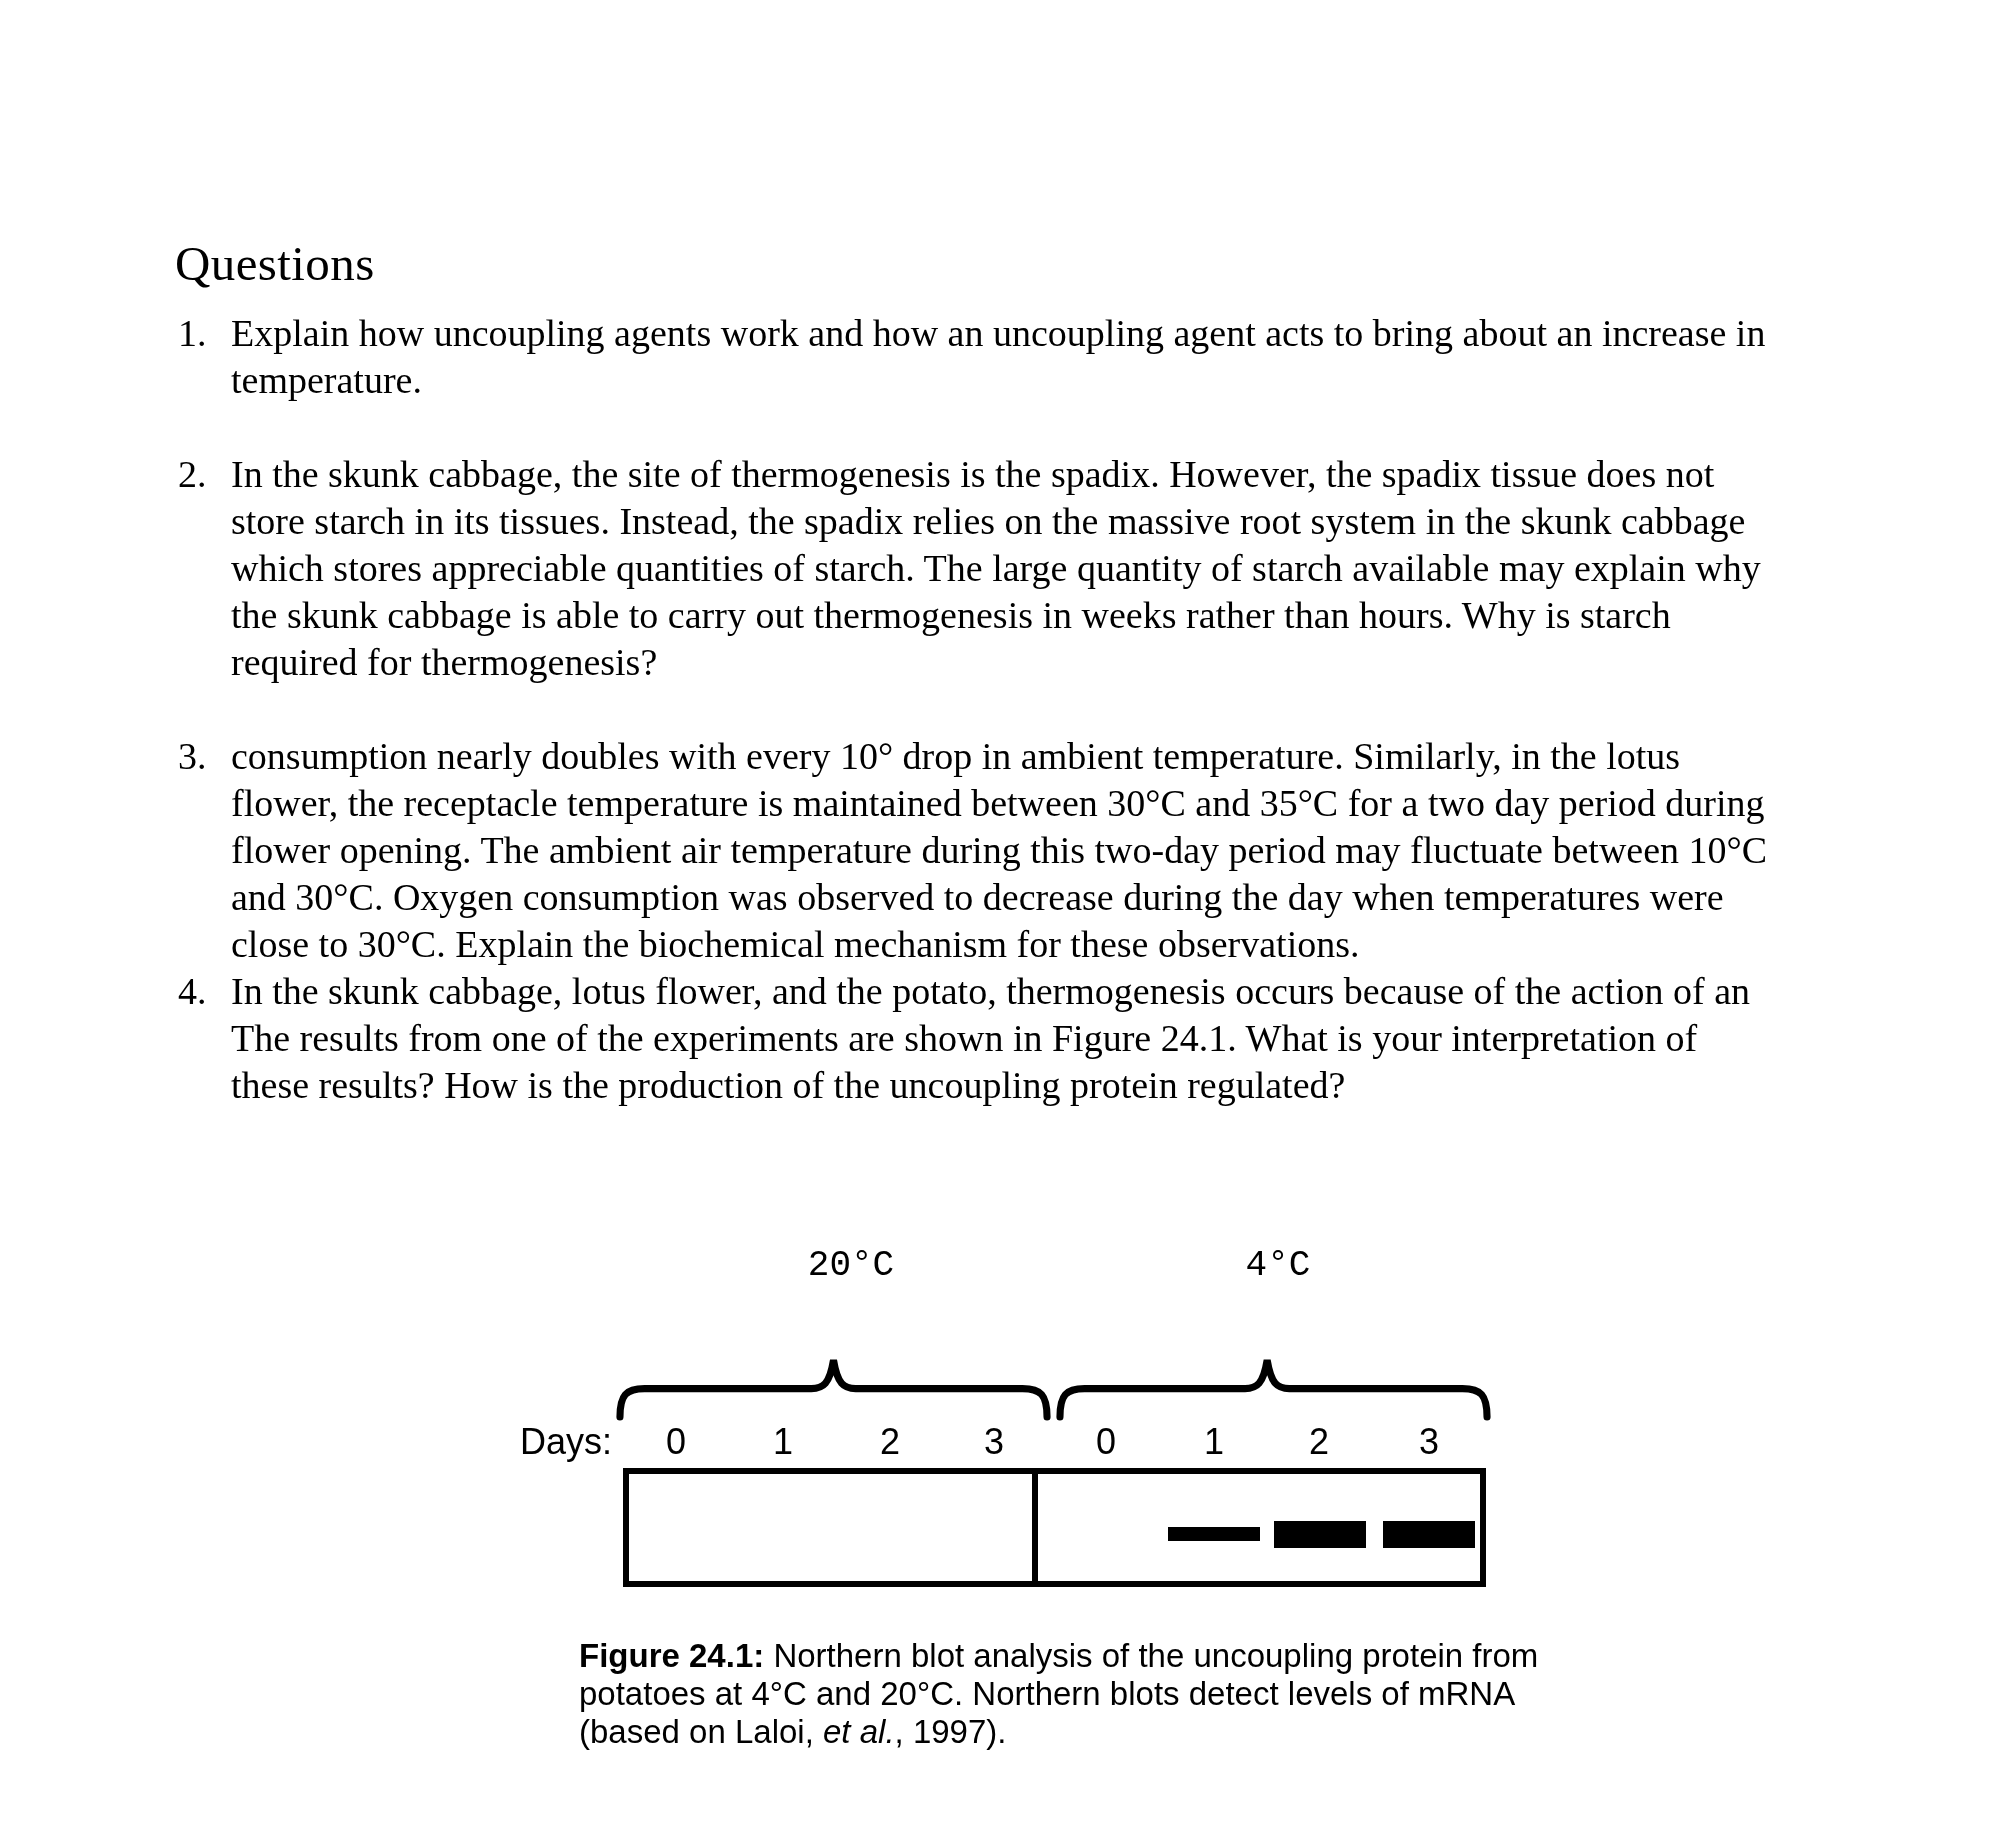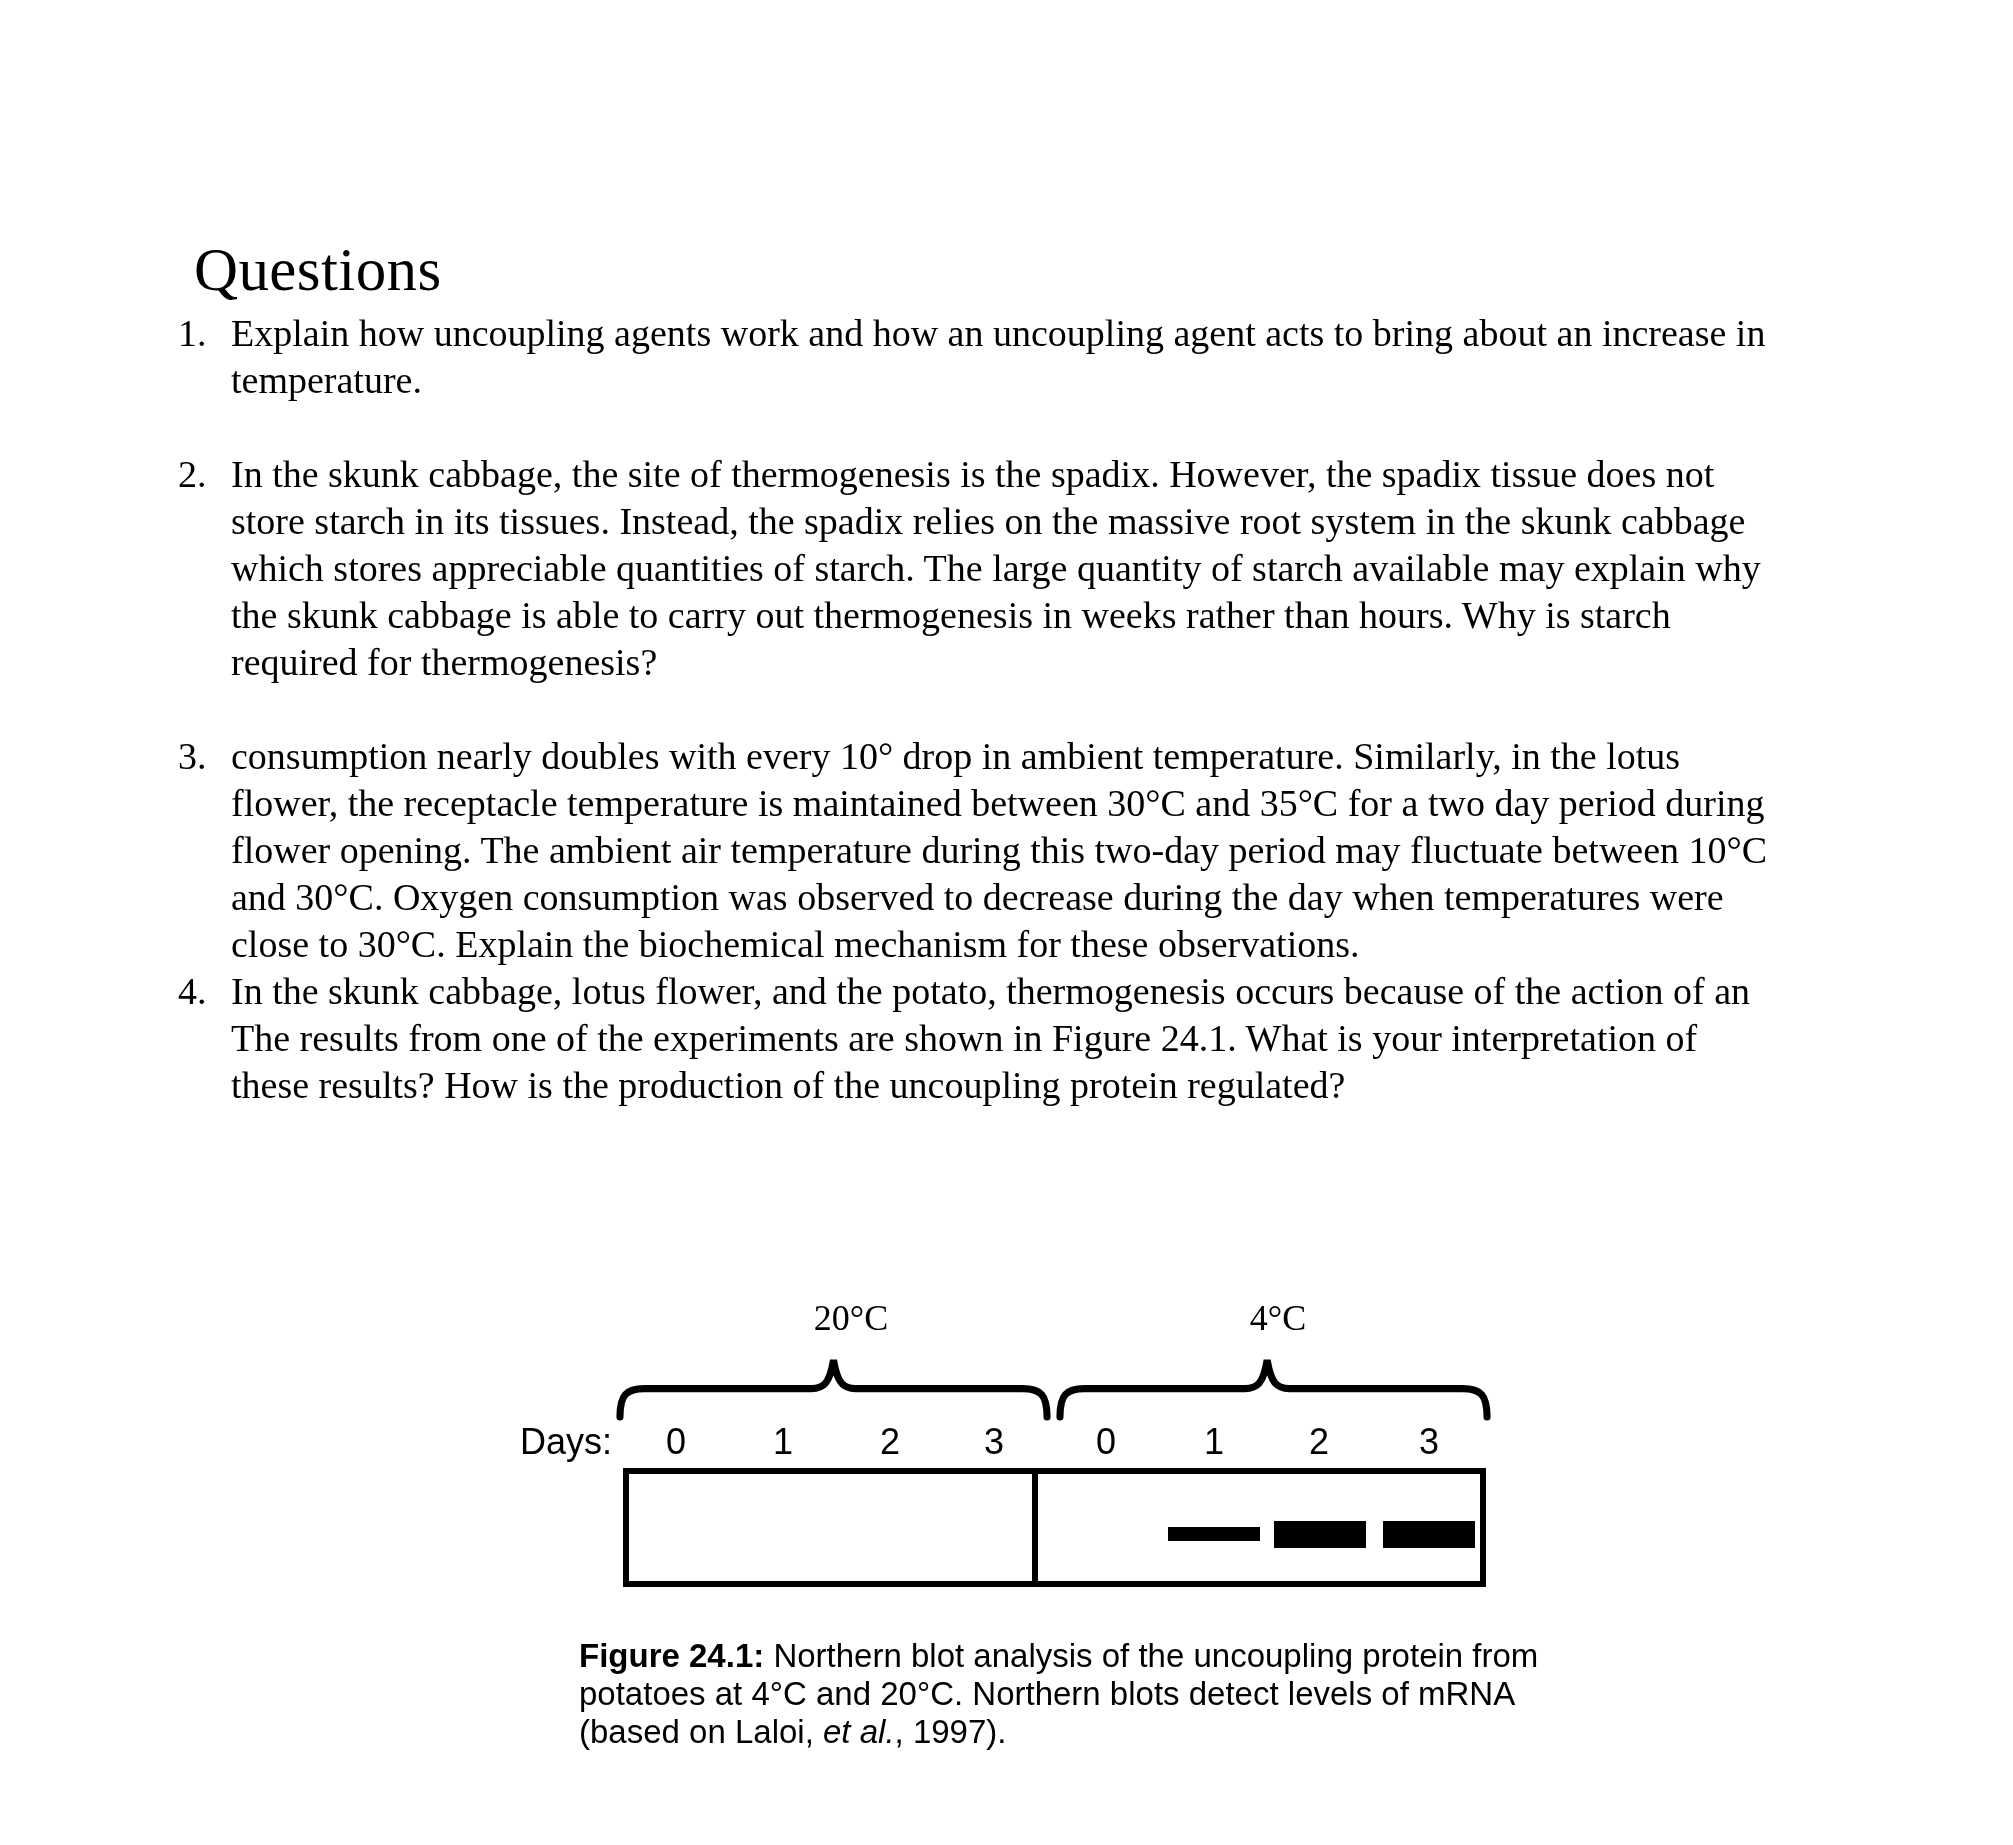--- a/index.html
+++ b/index.html
@@ -5,35 +5,35 @@
   * { margin:0; padding:0; box-sizing:border-box; }
   html,body { background:#ffffff; }
   body {
     position:relative;
     width:2014px; height:1846px;
     font-family:"Liberation Serif", serif;
     color:#000;
     overflow:hidden;
   }
   .title {
-    position:absolute; left:194px; top:235px;
-    font-size:61px; font-weight:normal; letter-spacing:0.4px;
+    position:absolute; left:175px; top:235px;
+    font-size:49px; font-weight:normal; letter-spacing:0.4px;
   }
   .questions {
     position:absolute; left:231px; top:310px; list-style:none;
   }
   .question { position:relative; font-size:38px; line-height:47px; }
   .question .qnum { position:absolute; left:-53px; top:0; }
   .q-gap { margin-bottom:47px; }
   .qline { white-space:nowrap; height:47px; }
 
   
   .temp-label {
-    position:absolute; top:1297px; transform:translateX(-50%);
-    font-family:Liberation Serif, serif; font-size:36px;
+    position:absolute; top:1245px; transform:translateX(-50%);
+    font-family:Liberation Mono, monospace; font-size:36px;
   }
   .temp-20 { left:851px; }
   .temp-4  { left:1278px; }
   .brace { position:absolute; top:1352px; width:435px; height:70px; }
   .brace-20 { left:616px; }
   .brace-4  { left:1056px; }
   .days-label {
     position:absolute; left:496px; top:1421px;
     font-family:"Liberation Sans", sans-serif; font-size:36px;margin-left:24px;
   }

